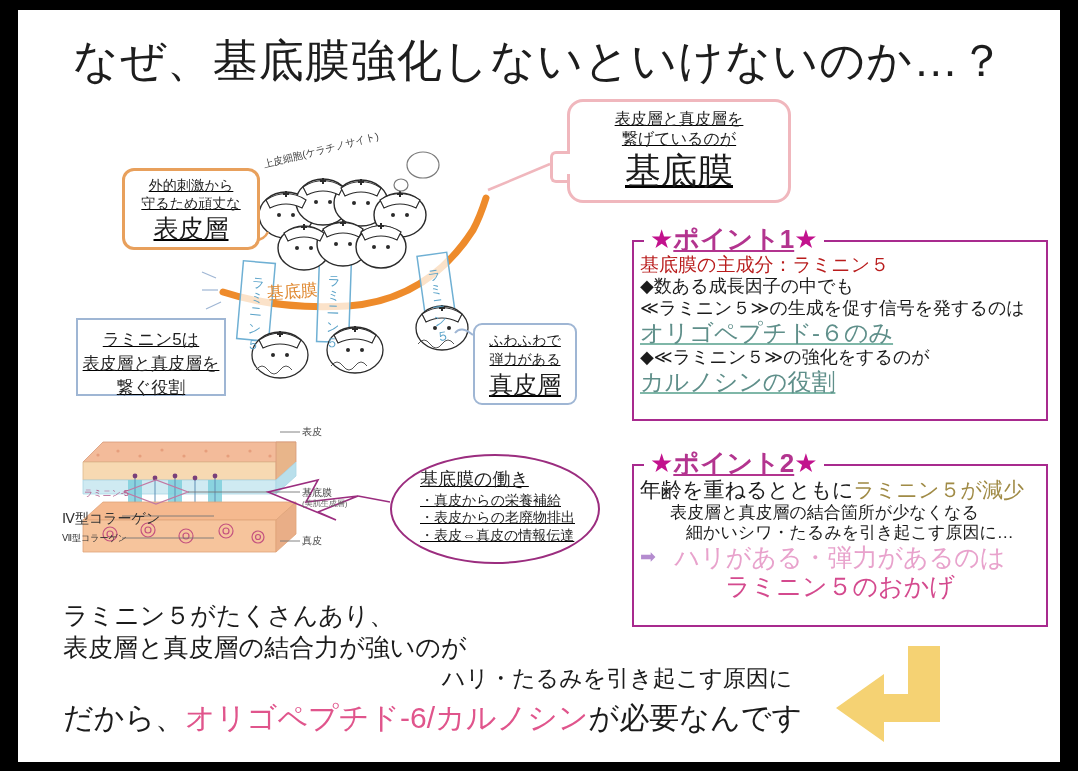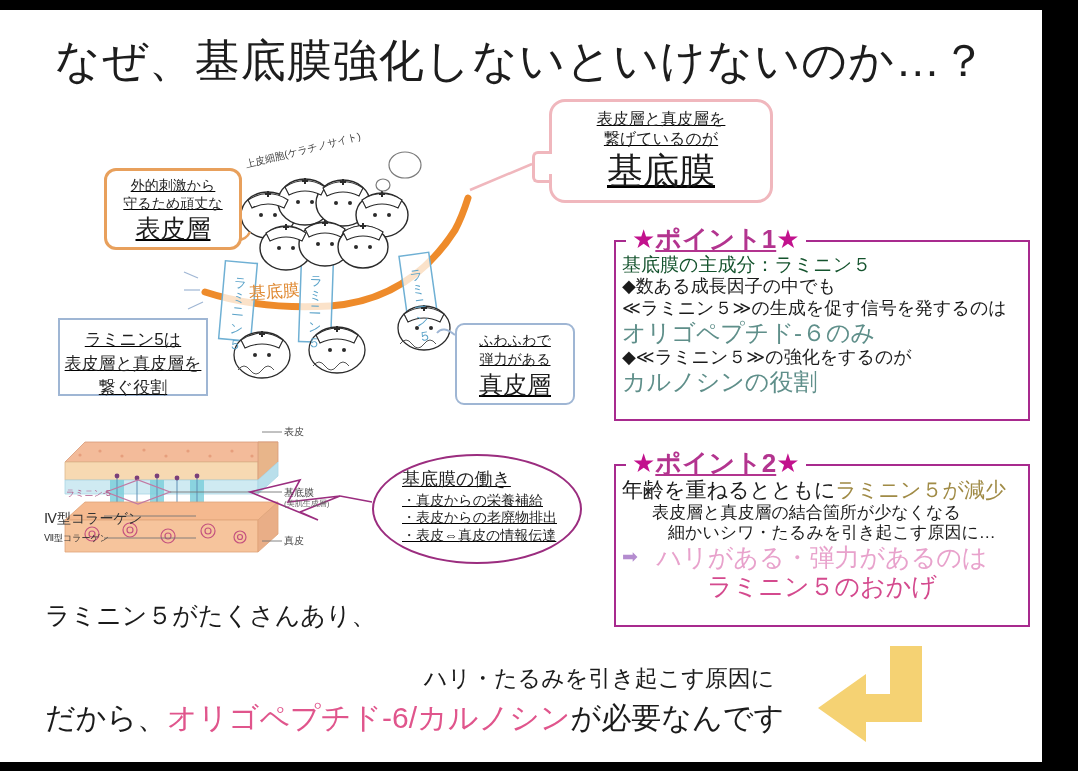--- a/index.html
+++ b/index.html
@@ -8,21 +8,21 @@
     background: #000000;
   }
   body {
     width: 1078px;
     height: 771px;
     font-family: "Liberation Sans", "DejaVu Sans", sans-serif;
     overflow: hidden;
   }
   #slide {
     position: absolute;
-    left: 0;
+    left: 18px;
     top: 10px;
     width: 1042px;
     height: 752px;
     background: #ffffff;
     overflow: hidden;
   }
 
   
   #title {
     position: absolute;
@@ -113,21 +113,21 @@
     border: 2px solid #9fb6d4;
     padding-top: 8px;
     z-index: 6;
   }
   #box-laminin5 div { font-size: 17px; color: #1f1f1f; line-height: 1.4; }
 
   
   #box-shinpisou {
     left: 455px;
     top: 313px;
-    width: 120px;
+    width: 104px;
     height: 82px;
     border: 2px solid #9fb6d4;
     border-radius: 9px;
     padding-top: 6px;
     z-index: 6;
   }
   #box-shinpisou .small { font-size: 14px; color: #222; line-height: 1.35; }
   #box-shinpisou .big   { font-size: 24px; color: #1b1b1b; margin-top: 1px; }
 
   
@@ -198,22 +198,22 @@
   #point1-body { left: 614px; top: 244px; }
   #point2-body { left: 614px; top: 468px; }
 
   .ln { white-space: nowrap; line-height: 1.18; }
   .c-dark   { color: #1b1b1b; }
   .c-teal   { color: #5f8f8a; }
   .c-pinkln { color: #e0558c; }
   .c-rose   { color: #d44a8e; }
   .c-rose-l { color: #e8a2cc; }
   .c-gold   { color: #a08b46; margin-top: 19px; }
-  .c-mauve  { color: #14532d; }
-  .u-teal   { text-decoration-color: #7fb7a8; }
+  .c-mauve  { color: #b91c1c; }
+  .u-teal   { text-decoration: underline; text-decoration-color: #7fb7a8; }
 
   #p1-l1 { font-size: 19px; }
   #p1-l2, #p1-l3, #p1-l5 { font-size: 18px; }
   #p1-l4, #p1-l6 { font-size: 24px; }
 
   #p2-l1 { font-size: 21px; }
   #p2-l2 { font-size: 17px; padding-left: 30px; }
   #p2-l3 { font-size: 17px; padding-left: 46px; }
   #p2-l4, #p2-l5 { font-size: 25px; text-align: center; }
   #p2-arrow {
@@ -545,20 +545,21 @@
       <span class="c-dark">年齢を重ねるとともに</span><span class="c-gold">ラミニン５が減少</span>
     </div>
     <div class="ln c-dark" id="p2-l2">表皮層と真皮層の結合箇所が少なくなる</div>
     <div class="ln c-dark" id="p2-l3">細かいシワ・たるみを引き起こす原因に…</div>
     <div class="ln c-rose-l" id="p2-l4">ハリがある・弾力があるのは</div>
     <div class="ln c-rose" id="p2-l5">ラミニン５のおかげ</div>
   </div>
   <div id="p2-arrow">➡</div>
 
   <div class="bottom-line" id="bt-l1">ラミニン５がたくさんあり、</div>
+  <div class="bottom-line" id="bt-l2">表皮層と真皮層の結合力が強いのが</div>
   <div class="bottom-line" id="bt-l3">ハリ・たるみを引き起こす原因に</div>
   <div class="bottom-line" id="bt-l4">
     <span>だから、</span><span class="c-pinkln">オリゴペプチド-6/カルノシン</span><span>が必要なんです</span>
   </div>
 
   <svg id="yellow-arrow" width="120" height="100" viewBox="0 0 120 100" xmlns="http://www.w3.org/2000/svg">
     <path d="M80 0 L112 0 L112 76 L56 76 L56 96 L8 62 L56 28 L56 48 L80 48 Z" fill="#f5d273"></path>
   </svg>
 
 </div>

